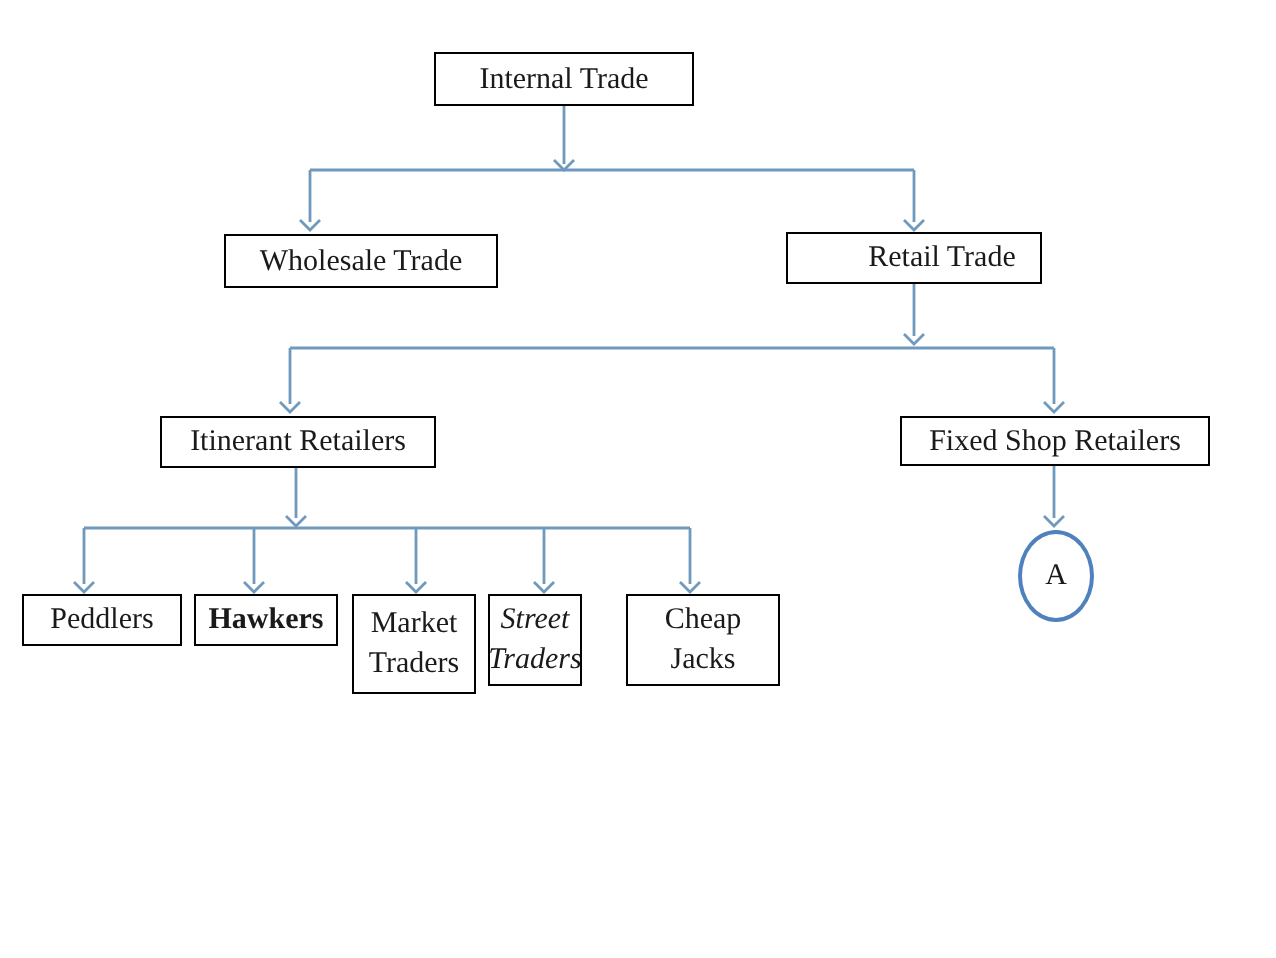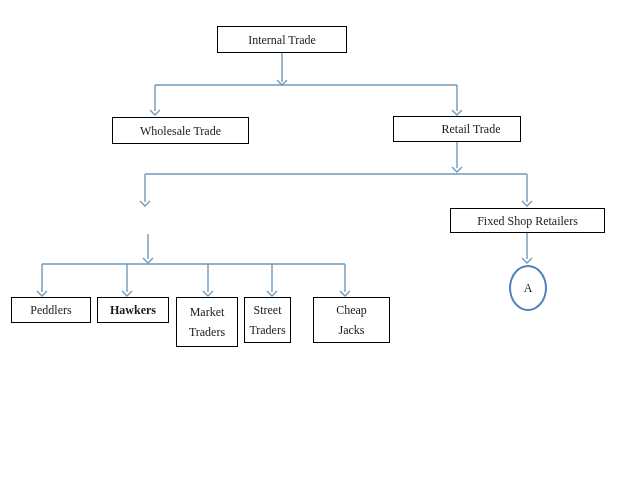--- a/index.html
+++ b/index.html
@@ -23,33 +23,33 @@
     position:absolute;
     box-sizing:border-box;
     background:var(--bg);
     border:1.5px solid var(--box-border);
     color:var(--text);
     display:flex;
     flex-direction:column;
     align-items:center;
     justify-content:center;
     text-align:center;
-    font-size:12px;
+    font-size:15px;
     line-height:20px;
     white-space:nowrap;
   }
   .node-internal-trade{left:217px;top:26px;width:130px;height:27px;}
   .node-wholesale-trade{left:80px;top:117px;width:137px;height:27px;margin-left:32px;}
   .node-retail-trade{left:393px;top:116px;width:128px;height:26px;padding-left:28px;}
   .node-itinerant-retailers{left:80px;top:208px;width:138px;height:26px;}
   .node-fixed-shop-retailers{left:450px;top:208px;width:155px;height:25px;}
   .node-peddlers{left:11px;top:297px;width:80px;height:26px;}
   .node-hawkers{left:97px;top:297px;width:72px;height:26px;font-weight:bold;}
   .node-market-traders{left:176px;top:297px;width:62px;height:50px;}
-  .node-street-traders{left:244px;top:297px;width:47px;height:46px;}
+  .node-street-traders{left:244px;top:297px;width:47px;height:46px;font-style:italic;}
   .node-cheap-jacks{left:313px;top:297px;width:77px;height:46px;text-align:right;}
   .node-circle-a{
     left:509px;top:265px;width:38px;height:46px;
     border:2px solid var(--circle-border);
     border-radius:50%;
   }
 </style>
 </head>
 <body>
 
@@ -96,20 +96,23 @@
   </div>
 
   <div class="node node-wholesale-trade">
     <span>Wholesale Trade</span>
   </div>
 
   <div class="node node-retail-trade">
     <span>Retail Trade</span>
   </div>
 
+  <div class="node node-itinerant-retailers">
+    <span>Itinerant Retailers</span>
+  </div>
 
   <div class="node node-fixed-shop-retailers">
     <span>Fixed Shop Retailers</span>
   </div>
 
   <div class="node node-peddlers">
     <span>Peddlers</span>
   </div>
 
   <div class="node node-hawkers">

